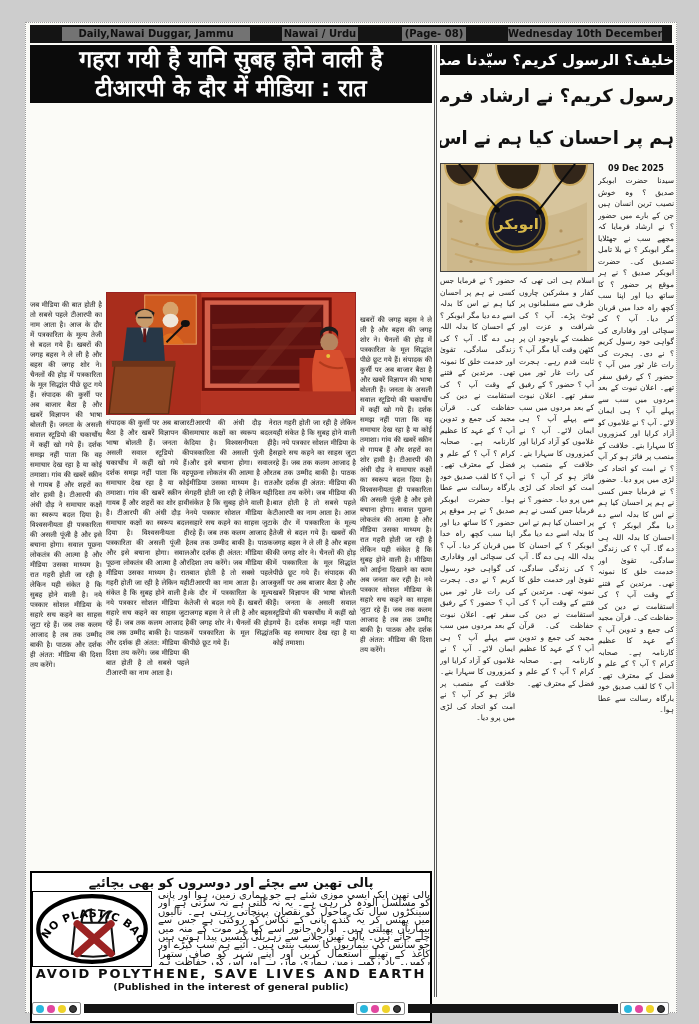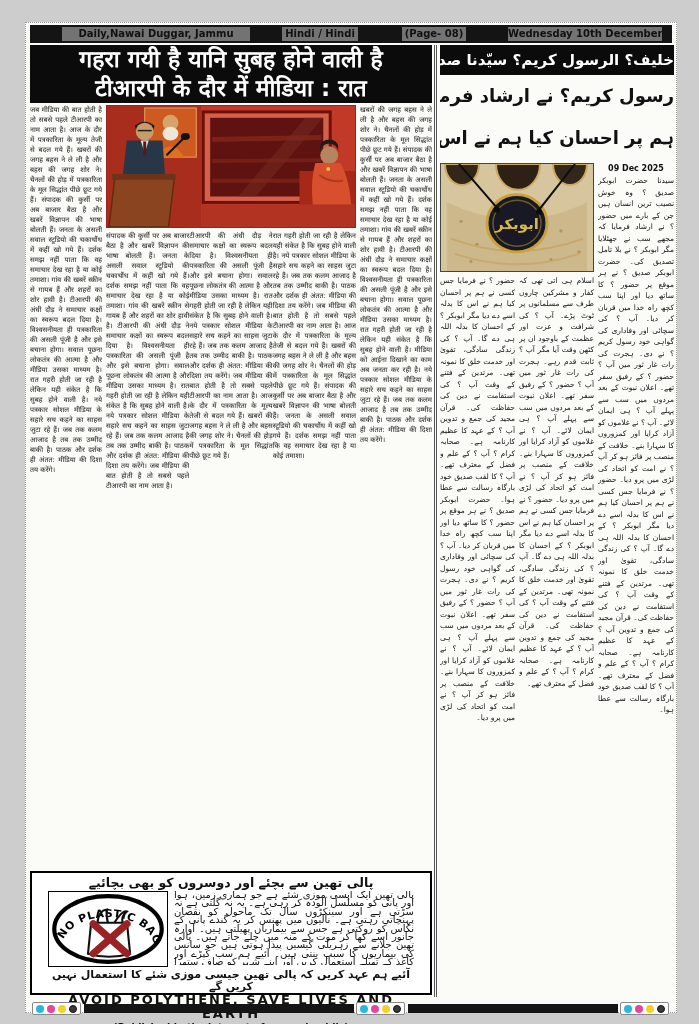--- a/index.html
+++ b/index.html
@@ -12,31 +12,31 @@
   .hbox{position:absolute;top:2px;height:14px;background:#737373;font-weight:bold;font-size:10px;
         line-height:14px;text-align:center;white-space:nowrap;overflow:hidden;}
   .hb-mast{left:32px;width:188px}
   .hb-lang{left:252px;width:76px}
   .hb-page{left:372px;width:64px}
   .hb-date{left:478px;width:154px}
   
   .hindi{position:absolute;left:4px;top:22px;width:402px;height:822px;}
   .h-headline{background:#0b0b0b;color:#fff;text-align:center;font-weight:bold;font-size:23px;
               line-height:29px;height:58px;overflow:hidden;white-space:nowrap;}
-  .h-content{display:flex;gap:4px;margin-top:2px;height:760px;overflow:hidden;}
+  .h-content{display:flex;gap:4px;margin-top:2px;height:760px;overflow:hidden;align-items:center;}
   .ncol{font-size:7px;line-height:10px;text-align:justify;color:#151515;overflow:hidden;}
   .c-side{width:72px;flex:none;}
   .mid{width:250px;flex:none;display:flex;flex-direction:column;}
   .photo{height:123px;margin-bottom:3px;flex:none;border:1px solid #922;box-sizing:border-box;}
   .photo svg{display:block;width:100%;height:100%;}
   .mid-cols{display:flex;gap:0;flex:1;overflow:hidden;}
   .mid-cols .ncol{flex:1;}
   
-  .ad{position:absolute;left:4px;top:848px;width:402px;height:124px;border:2px solid #000;
-      box-sizing:border-box;padding:2px 16px;background:#fff;}
+  .ad{position:absolute;left:4px;top:848px;width:402px;height:152px;border:2px solid #000;
+      box-sizing:border-box;padding:2px 0;background:#fff;}
   .ad-head{direction:rtl;font-weight:bold;font-size:12.5px;text-align:center;line-height:15px;}
   .ad-main{display:flex;gap:6px;margin-top:1px;}
   .ad-logo{width:118px;height:74px;border:1.5px solid #000;flex:none;background:#fff;}
   .ad-logo svg{display:block;width:100%;height:100%;}
   .ad-body{flex:1;direction:rtl;font-size:10px;line-height:8.4px;text-align:justify;overflow:hidden;height:74px;}
   .ad-pledge{direction:rtl;font-weight:bold;font-size:11px;text-align:center;margin-top:2px;line-height:12px;}
   .ad-slogan{font-weight:bold;font-size:13px;letter-spacing:2px;text-align:center;line-height:14px;}
   .ad-note{font-weight:bold;font-size:9.5px;text-align:center;line-height:11px;}
   
   .urdu{position:absolute;left:408px;top:22px;width:240px;height:952px;border-left:3px double #555;
@@ -64,21 +64,21 @@
   .bar{position:absolute;top:981px;height:9px;background:#151515;}
   .bar1{left:58px;width:270px}.bar2{left:382px;width:210px}
 </style>
 </head>
 <body>
 
 <div class="page">
 
   <div class="header-bar">
     <div class="hbox hb-mast">Daily,Nawai Duggar, Jammu</div>
-    <div class="hbox hb-lang">Hindi / Hindi</div>
+    <div class="hbox hb-lang">Nawai / Urdu</div>
     <div class="hbox hb-page">(Page- 08)</div>
     <div class="hbox hb-date">Wednesday 10th December 2025</div>
   </div>
 
   <div class="hindi">
     <div class="h-headline">
       <div>गहरा गयी है यानि सुबह होने वाली है</div>
       <div>टीआरपी के दौर में मीडिया : रात</div>
     </div>
     <div class="h-content">
@@ -140,21 +140,20 @@
             <textPath href="#arcp" startOffset="2%">NO PLASTIC BAGS!</textPath>
           </text>
           <path d="M40,30 h34 l3,30 q-20,6 -40,0 Z" fill="#fdfdfd" stroke="#111" stroke-width="2"></path>
           <path d="M46,30 q1,-12 9,-13 q-1,7 1,13 M62,30 q8,-13 12,-11 q-6,5 -4,11" stroke="#111" stroke-width="2" fill="none"></path>
           <line x1="42" y1="31" x2="74" y2="60" stroke="#9b2222" stroke-width="7" stroke-linecap="round"></line>
           <line x1="74" y1="31" x2="42" y2="60" stroke="#9b2222" stroke-width="7" stroke-linecap="round"></line>
         </svg>
       </div>
       <div class="ad-body">پالی تھین ایک ایسی موزی شئے ہے جو ہماری زمین، ہوا اور پانی کو مسلسل آلودہ کر رہی ہے۔ یہ نہ گلتی ہے نہ سڑتی ہے اور سینکڑوں سال تک ماحول کو نقصان پہنچاتی رہتی ہے۔ نالیوں میں پھنس کر یہ گندے پانی کے نکاس کو روکتی ہے جس سے بیماریاں پھیلتی ہیں۔ آوارہ جانور اسے کھا کر موت کے منہ میں چلے جاتے ہیں۔ پالی تھین جلانے سے زہریلی گیسیں پیدا ہوتی ہیں جو سانس کی بیماریوں کا سبب بنتی ہیں۔ آئیے ہم سب کپڑے اور کاغذ کے تھیلے استعمال کریں اور اپنے شہر کو صاف ستھرا رکھیں۔ یاد رکھیے زمین ہماری ماں ہے اور اس کی حفاظت ہم سب کی ذمہ داری ہے۔ اپنے بچوں کو بھی اس موزی شئے سے بچائیے اور دوسروں کو بھی ترغیب دیجیے۔</div>
     </div>
-    <div class="ad-pledge">آئیے ہم عہد کریں کہ پالی تھین جیسی موزی شئے کا استعمال نہیں کریں گے</div>
     <div class="ad-slogan">AVOID POLYTHENE, SAVE LIVES AND EARTH</div>
     <div class="ad-note">(Published in the interest of general public)</div>
   </div>
 
   <div class="urdu">
     <div class="u-headline">خلیف؟ الرسول کریم؟ سیّدنا صدیق اکبر؟</div>
     <div class="u-sub">
       <div>رسول کریم؟ نے ارشاد فرمایا:''جس کسی نے بھی</div>
       <div>ہم پر احسان کیا ہم نے اس کا بدلہ اسے دے دیا</div>
     </div>

